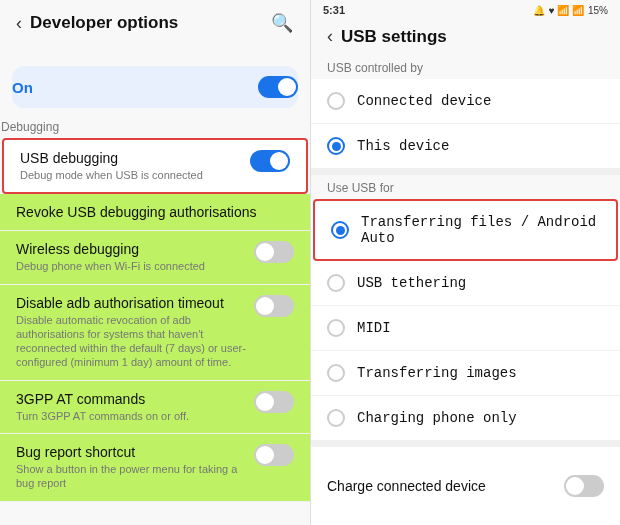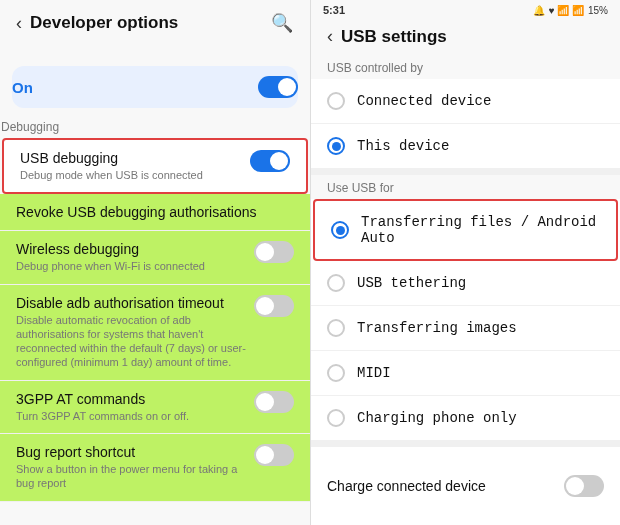--- a/index.html
+++ b/index.html
@@ -361,26 +361,26 @@
       <span class="radio-label">Transferring files / Android Auto</span>
     </div>
 
     <div class="radio-item">
       <div class="radio-circle"></div>
       <span class="radio-label">USB tethering</span>
     </div>
 
     <div class="radio-item">
       <div class="radio-circle"></div>
+      <span class="radio-label">MIDI</span>
+    </div>
+
+    <div class="radio-item">
+      <div class="radio-circle"></div>
       <span class="radio-label">Transferring images</span>
-    </div>
-
-    <div class="radio-item">
-      <div class="radio-circle"></div>
-      <span class="radio-label">MIDI</span>
     </div>
 
     <div class="radio-item">
       <div class="radio-circle"></div>
       <span class="radio-label">Charging phone only</span>
     </div>
 
   </div>
 
   <div class="divider-section"></div>

